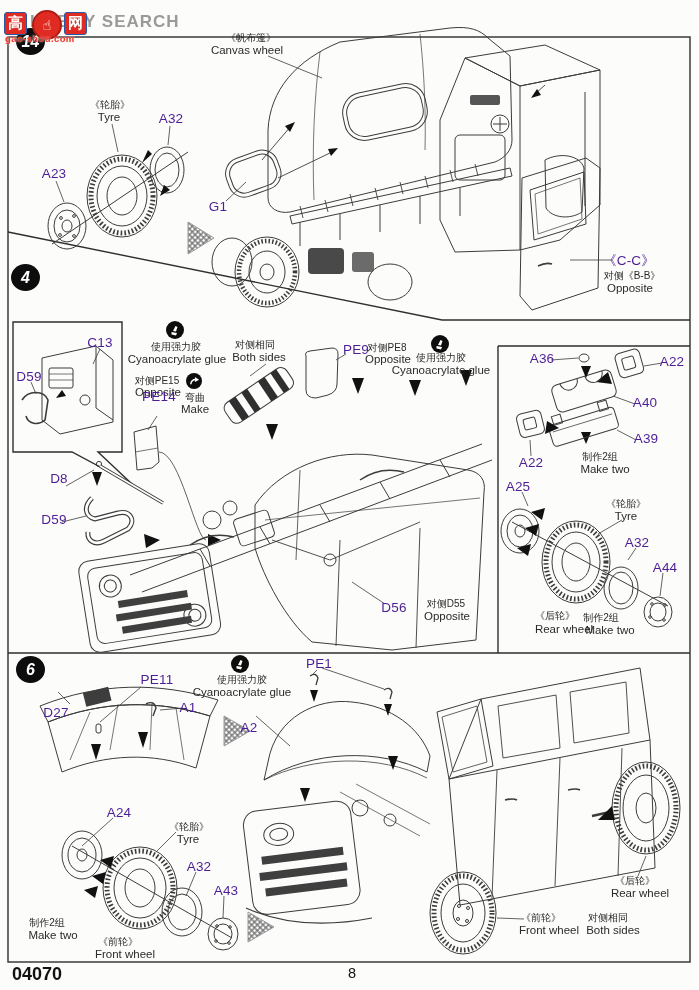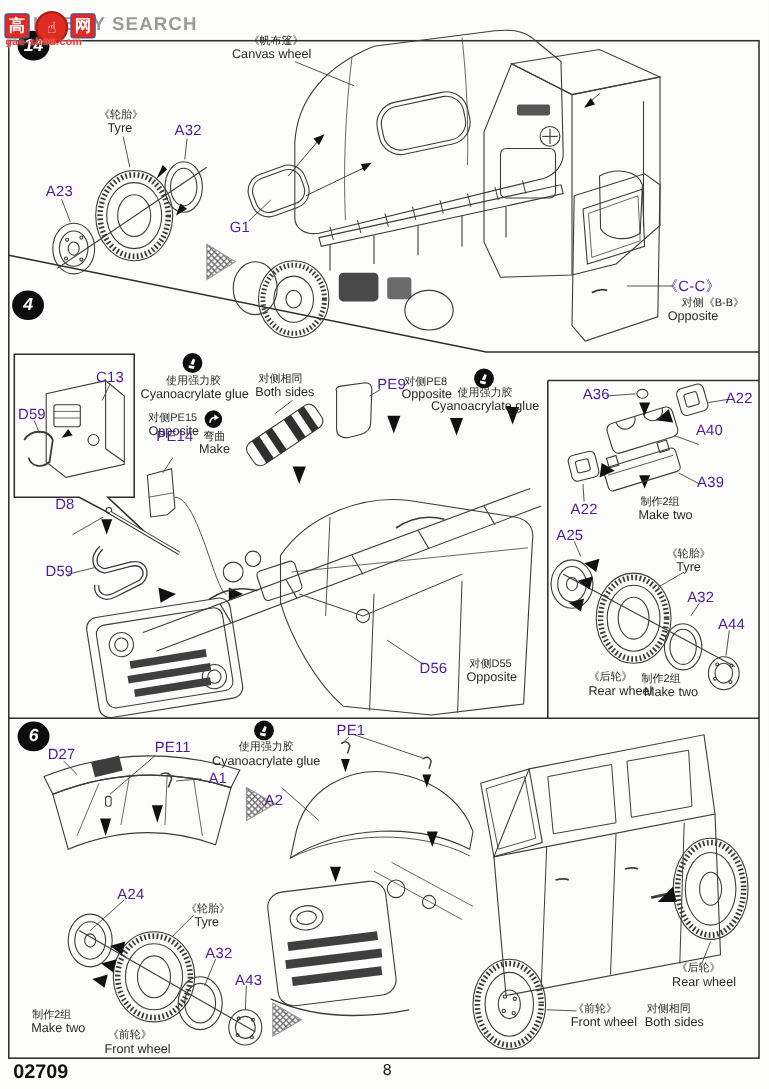--- a/index.html
+++ b/index.html
@@ -435,21 +435,21 @@
   <div class="badge" style="left:16px;top:656px">6</div>
 
   <div class="lbl zh" style="left:251px;top:33px">《帆布篷》</div>
   <div class="lbl en" style="left:247px;top:44px">Canvas wheel</div>
   <div class="lbl zh" style="left:110px;top:100px">《轮胎》</div>
   <div class="lbl en" style="left:109px;top:111px">Tyre</div>
   <div class="lbl code" style="left:171px;top:112px">A32</div>
   <div class="lbl code" style="left:54px;top:167px">A23</div>
   <div class="lbl code" style="left:218px;top:200px">G1</div>
   <div class="lbl code" style="left:629px;top:254px">《C-C》</div>
-  <div class="lbl zh" style="left:648px;top:271px">对侧《B-B》</div>
+  <div class="lbl zh" style="left:632px;top:271px">对侧《B-B》</div>
   <div class="lbl en" style="left:630px;top:282px">Opposite</div>
 
   <div class="lbl code" style="left:100px;top:336px">C13</div>
   <div class="lbl code" style="left:29px;top:370px">D59</div>
   <div class="icon" style="left:175px;top:330px">
     <svg width="12" height="12" viewBox="0 0 12 12">
         <path d="M4,7 L6.5,2 L8.5,3 L7,7.5 Z M2.5,8 L8,9 L7,11.5 L2.5,10.5 Z" fill="#fff"></path>
       </svg>
   </div>
   <div class="lbl zh" style="left:176px;top:342px">使用强力胶</div>
@@ -470,45 +470,45 @@
   <div class="lbl code" style="left:356px;top:343px">PE9</div>
   <div class="lbl zh" style="left:387px;top:343px">对侧PE8</div>
   <div class="lbl en" style="left:388px;top:353px">Opposite</div>
   <div class="icon" style="left:440px;top:344px">
     <svg width="12" height="12" viewBox="0 0 12 12">
         <path d="M4,7 L6.5,2 L8.5,3 L7,7.5 Z M2.5,8 L8,9 L7,11.5 L2.5,10.5 Z" fill="#fff"></path>
       </svg>
   </div>
   <div class="lbl zh" style="left:441px;top:353px">使用强力胶</div>
   <div class="lbl en" style="left:441px;top:364px">Cyanoacrylate glue</div>
-  <div class="lbl code" style="left:59px;top:452px">D8</div>
+  <div class="lbl code" style="left:59px;top:472px">D8</div>
   <div class="lbl code" style="left:54px;top:513px">D59</div>
   <div class="lbl code" style="left:394px;top:601px">D56</div>
   <div class="lbl zh" style="left:446px;top:599px">对侧D55</div>
   <div class="lbl en" style="left:447px;top:610px">Opposite</div>
   <div class="lbl code" style="left:542px;top:352px">A36</div>
   <div class="lbl code" style="left:672px;top:355px">A22</div>
-  <div class="lbl code" style="left:645px;top:384px">A40</div>
+  <div class="lbl code" style="left:645px;top:396px">A40</div>
   <div class="lbl code" style="left:646px;top:432px">A39</div>
   <div class="lbl code" style="left:531px;top:456px">A22</div>
   <div class="lbl zh" style="left:600px;top:452px">制作2组</div>
   <div class="lbl en" style="left:605px;top:463px">Make two</div>
   <div class="lbl code" style="left:518px;top:480px">A25</div>
   <div class="lbl zh" style="left:626px;top:499px">《轮胎》</div>
   <div class="lbl en" style="left:626px;top:510px">Tyre</div>
   <div class="lbl code" style="left:637px;top:536px">A32</div>
   <div class="lbl code" style="left:665px;top:561px">A44</div>
   <div class="lbl zh" style="left:555px;top:611px">《后轮》</div>
   <div class="lbl en" style="left:564px;top:623px">Rear wheel</div>
   <div class="lbl zh" style="left:601px;top:613px">制作2组</div>
   <div class="lbl en" style="left:610px;top:624px">Make two</div>
 
-  <div class="lbl code" style="left:56px;top:679px">D27</div>
+  <div class="lbl code" style="left:56px;top:706px">D27</div>
   <div class="lbl code" style="left:157px;top:673px">PE11</div>
-  <div class="lbl code" style="left:198px;top:701px">A1</div>
+  <div class="lbl code" style="left:188px;top:701px">A1</div>
   <div class="icon" style="left:240px;top:664px">
     <svg width="12" height="12" viewBox="0 0 12 12">
         <path d="M4,7 L6.5,2 L8.5,3 L7,7.5 Z M2.5,8 L8,9 L7,11.5 L2.5,10.5 Z" fill="#fff"></path>
       </svg>
   </div>
   <div class="lbl zh" style="left:242px;top:675px">使用强力胶</div>
   <div class="lbl en" style="left:242px;top:686px">Cyanoacrylate glue</div>
   <div class="lbl code" style="left:319px;top:657px">PE1</div>
   <div class="lbl code" style="left:249px;top:721px">A2</div>
   <div class="lbl code" style="left:119px;top:806px">A24</div>
@@ -520,16 +520,16 @@
   <div class="lbl en" style="left:53px;top:929px">Make two</div>
   <div class="lbl zh" style="left:118px;top:937px">《前轮》</div>
   <div class="lbl en" style="left:125px;top:948px">Front wheel</div>
   <div class="lbl zh" style="left:635px;top:876px">《后轮》</div>
   <div class="lbl en" style="left:640px;top:887px">Rear wheel</div>
   <div class="lbl zh" style="left:541px;top:913px">《前轮》</div>
   <div class="lbl en" style="left:549px;top:924px">Front wheel</div>
   <div class="lbl zh" style="left:608px;top:913px">对侧相同</div>
   <div class="lbl en" style="left:613px;top:924px">Both sides</div>
 
-  <div class="footer-kit">02709</div>
+  <div class="footer-kit">04070</div>
   <div class="footer-page">8</div>
 
 </div>
 
 </body></html>

